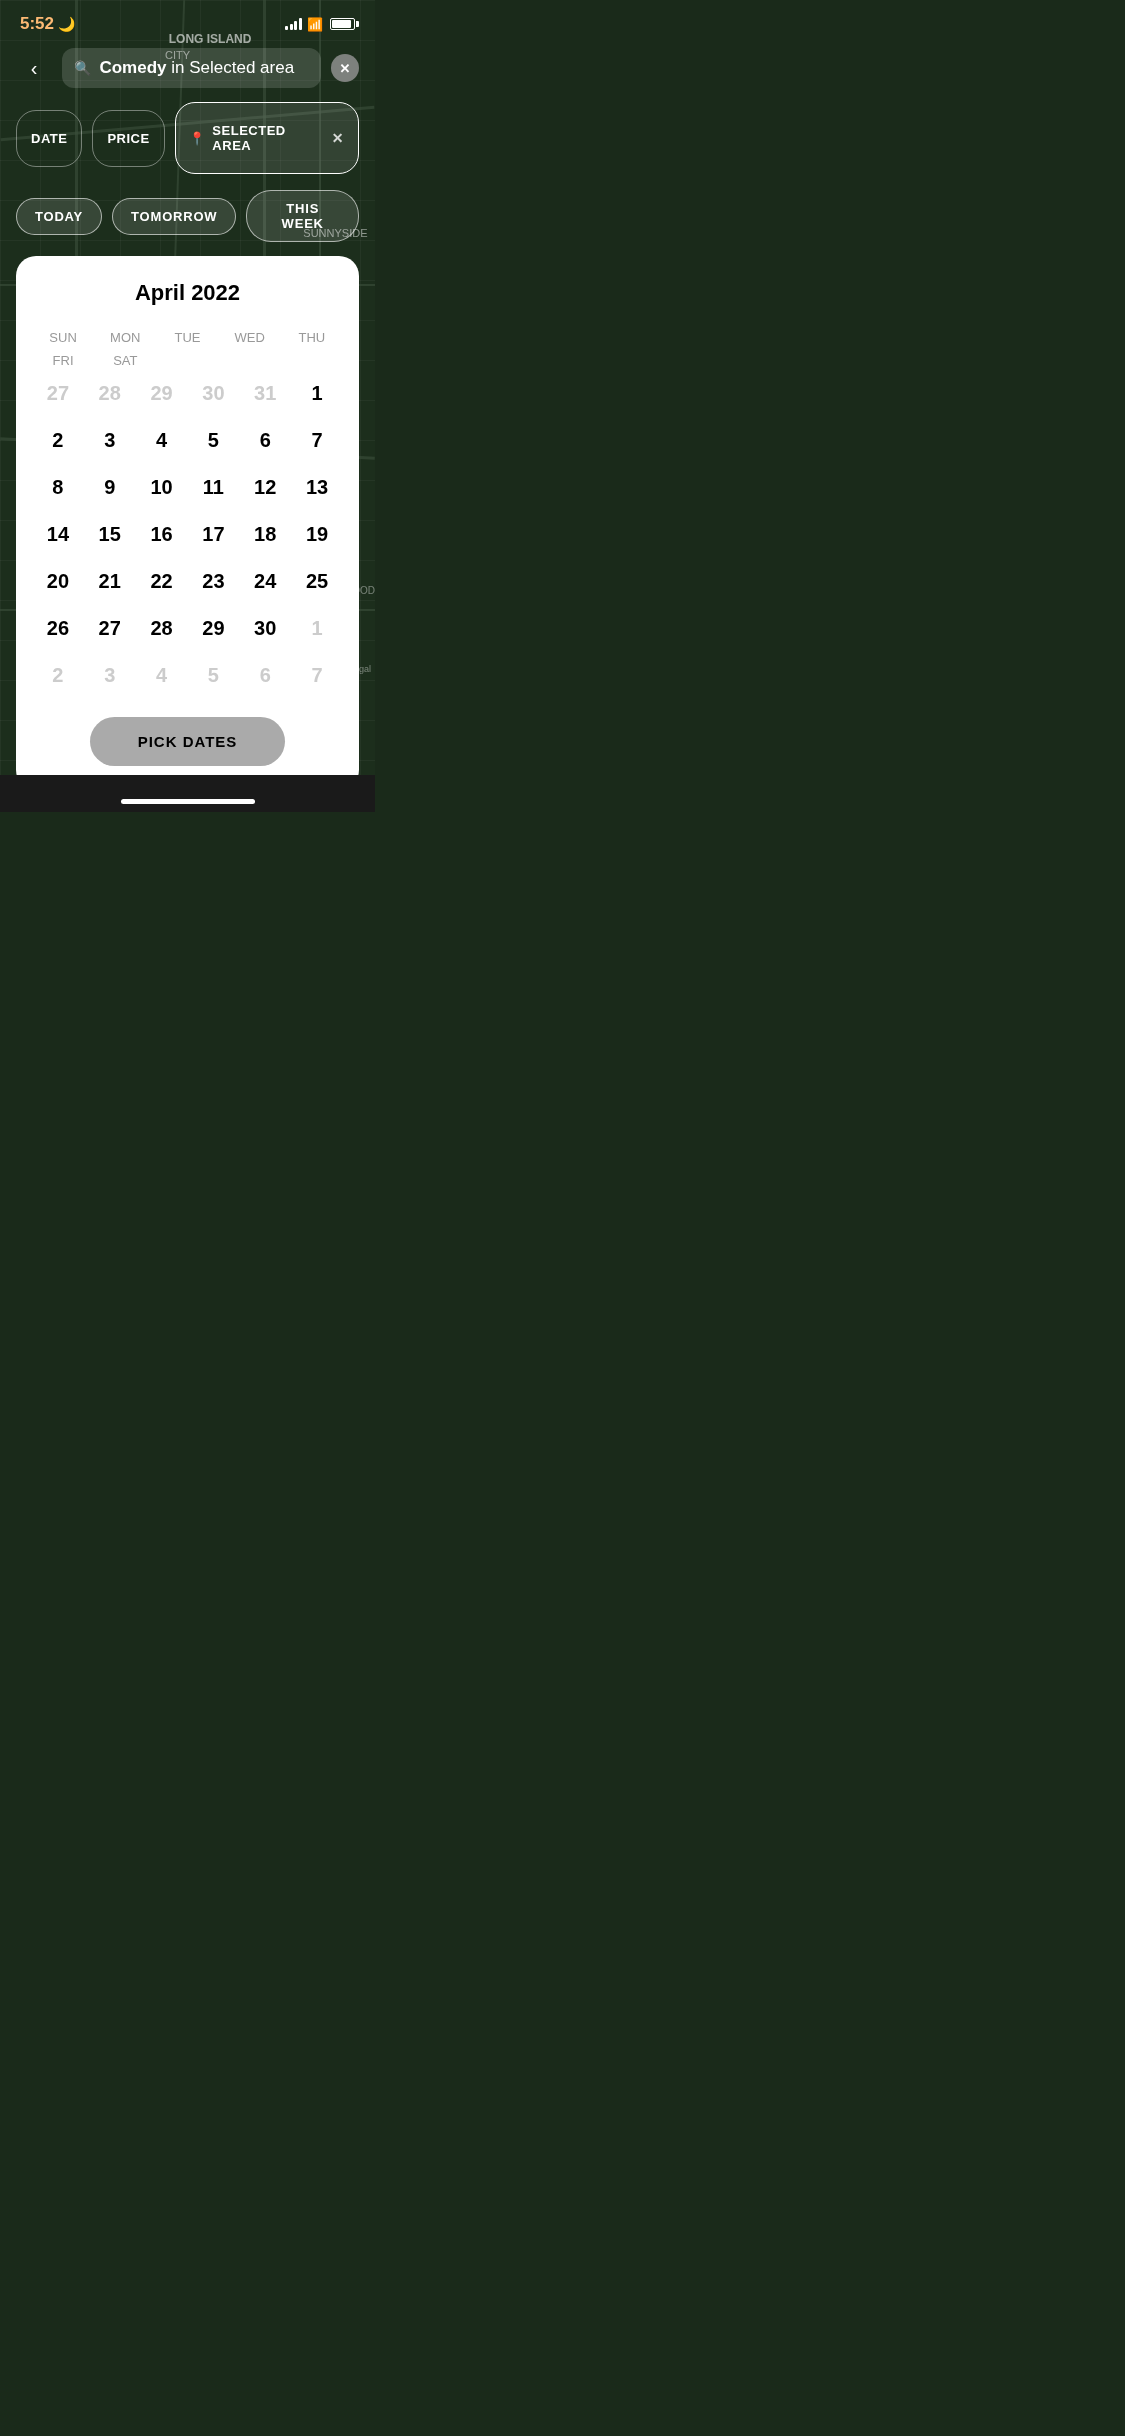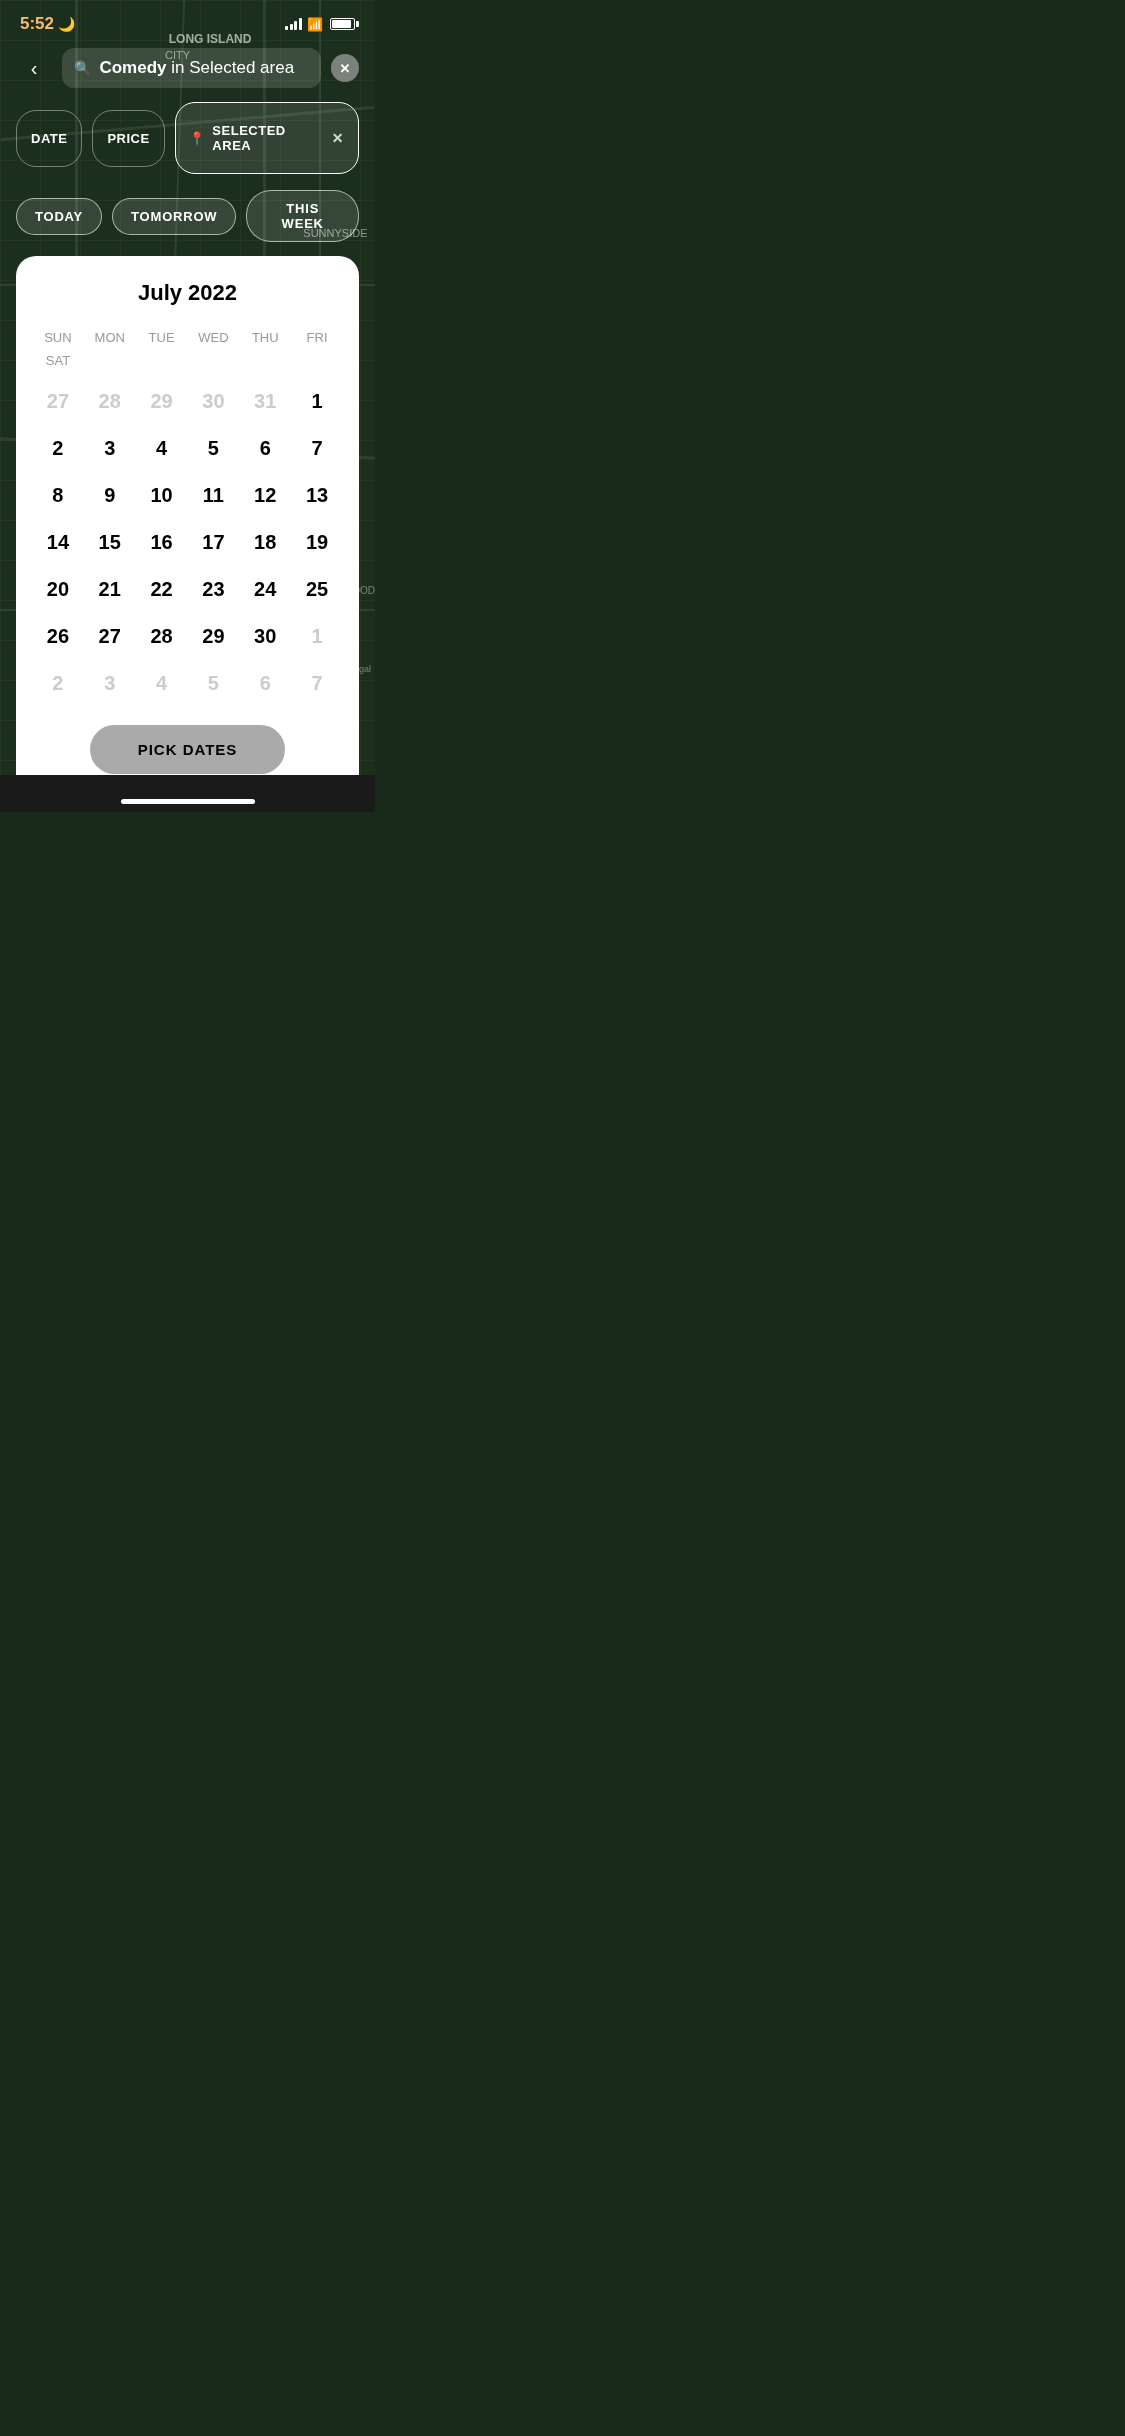--- a/index.html
+++ b/index.html
@@ -263,22 +263,21 @@
       color: #000;
       margin-bottom: 20px;
     }
 
     .calendar-grid {
       width: 100%;
     }
 
     .day-headers {
       display: grid;
-      grid-template-columns: repeat(6, 1fr);
-      margin-bottom: 8px;
+      grid-template-columns: repeat(5, 1fr);
     }
 
     .day-header {
       text-align: center;
       font-size: 13px;
       font-weight: 500;
       color: #999;
       padding: 4px 0;
     }
 
@@ -489,21 +488,21 @@
   </div>
 </div>
 
 <div class="quick-dates">
   <button class="quick-date-btn">TODAY</button>
   <button class="quick-date-btn">TOMORROW</button>
   <button class="quick-date-btn">THIS WEEK</button>
 </div>
 
 <div class="calendar-card">
-  <div class="calendar-title">July 2022</div>
+  <div class="calendar-title">April 2022</div>
 
   <div class="calendar-grid">
     <div class="day-headers">
       <div class="day-header">SUN</div>
       <div class="day-header">MON</div>
       <div class="day-header">TUE</div>
       <div class="day-header">WED</div>
       <div class="day-header">THU</div>
       <div class="day-header">FRI</div>
       <div class="day-header">SAT</div>

